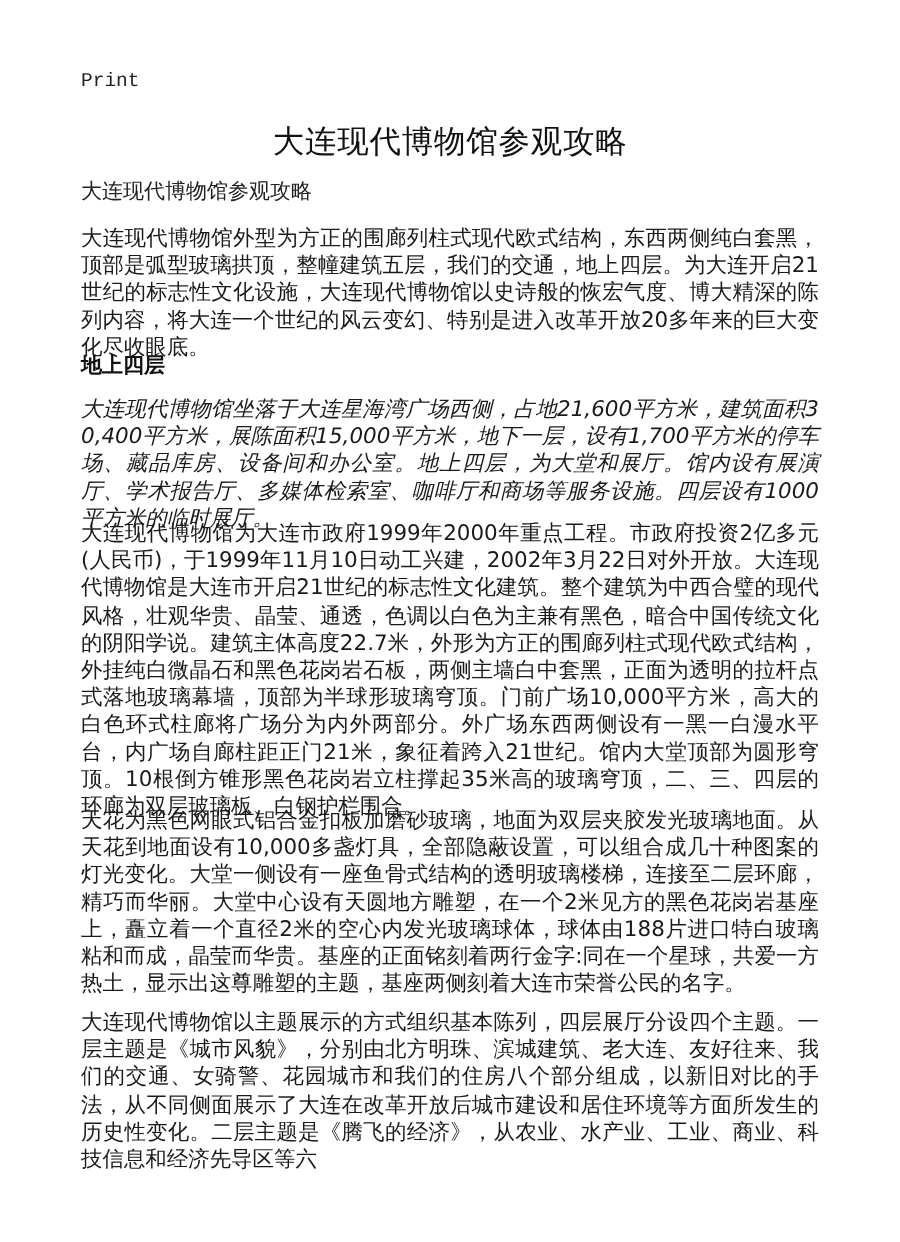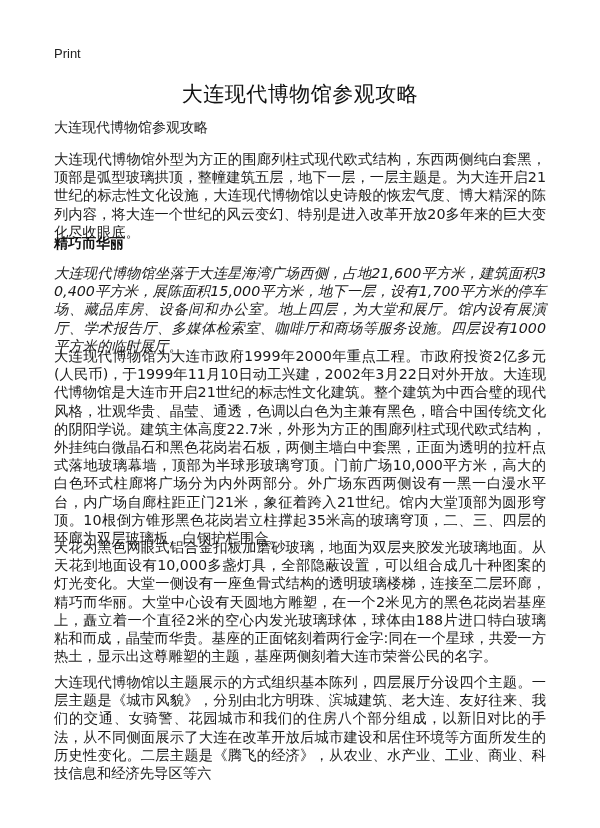--- a/index.html
+++ b/index.html
@@ -1,29 +1,29 @@
 <!DOCTYPE html>
 <html><head>
 <meta charset="utf-8">
 <style>
   html, body { margin:0; padding:0; background:#ffffff; }
   body { width:600px; height:828px; overflow:hidden; position:relative; color:#111; }
   .page { position:absolute; left:54px; top:0; width:492px; }
-  .print { position:absolute; top:46px; left:0; font-family:Liberation Sans, sans-serif; font-size:13px; color:#222; }
+  .print { position:absolute; top:46px; left:0; font-family:Liberation Mono, monospace; font-size:13px; color:#222; }
   .title { position:absolute; top:80px; left:0; width:492px; text-align:center; font-family:"DejaVu Sans", sans-serif; font-size:21px; color:#111; letter-spacing:0.5px; }
   .subtitle { position:absolute; top:119px; left:0; font-family:"DejaVu Sans", sans-serif; font-size:14px; color:#222; }
   .para { position:absolute; left:0; width:492px; font-family:"DejaVu Sans", sans-serif; font-size:14.3px; line-height:18.2px; color:#1a1a1a; text-align:justify; word-break:break-all; }
   .heading { position:absolute; left:0; font-family:"DejaVu Sans", sans-serif; font-weight:bold; font-size:14px; color:#111; }
 </style>
 </head>
 <body>
 
 <div class="page">
   <div class="print">Print</div>
   <div class="title">大连现代博物馆参观攻略</div>
   <div class="subtitle">大连现代博物馆参观攻略</div>
-  <div class="para" style="top:150px;">大连现代博物馆外型为方正的围廊列柱式现代欧式结构，东西两侧纯白套黑，顶部是弧型玻璃拱顶，整幢建筑五层，地下一层，一层主题是。为大连开启21世纪的标志性文化设施，大连现代博物馆以史诗般的恢宏气度、博大精深的陈列内容，将大连一个世纪的风云变幻、特别是进入改革开放20多年来的巨大变化尽收眼底。</div>
-  <div class="heading" style="top:235px;">精巧而华丽</div>
+  <div class="para" style="top:150px;">大连现代博物馆外型为方正的围廊列柱式现代欧式结构，东西两侧纯白套黑，顶部是弧型玻璃拱顶，整幢建筑五层，我们的交通，地上四层。为大连开启21世纪的标志性文化设施，大连现代博物馆以史诗般的恢宏气度、博大精深的陈列内容，将大连一个世纪的风云变幻、特别是进入改革开放20多年来的巨大变化尽收眼底。</div>
+  <div class="heading" style="top:235px;">地上四层</div>
   <div class="para" style="top:264px;font-style:italic;">大连现代博物馆坐落于大连星海湾广场西侧，占地21,600平方米，建筑面积30,400平方米，展陈面积15,000平方米，地下一层，设有1,700平方米的停车场、藏品库房、设备间和办公室。地上四层，为大堂和展厅。馆内设有展演厅、学术报告厅、多媒体检索室、咖啡厅和商场等服务设施。四层设有1000平方米的临时展厅。</div>
   <div class="para" style="top:347px;">大连现代博物馆为大连市政府1999年2000年重点工程。市政府投资2亿多元(人民币)，于1999年11月10日动工兴建，2002年3月22日对外开放。大连现代博物馆是大连市开启21世纪的标志性文化建筑。整个建筑为中西合璧的现代风格，壮观华贵、晶莹、通透，色调以白色为主兼有黑色，暗合中国传统文化的阴阳学说。建筑主体高度22.7米，外形为方正的围廊列柱式现代欧式结构，外挂纯白微晶石和黑色花岗岩石板，两侧主墙白中套黑，正面为透明的拉杆点式落地玻璃幕墙，顶部为半球形玻璃穹顶。门前广场10,000平方米，高大的白色环式柱廊将广场分为内外两部分。外广场东西两侧设有一黑一白漫水平台，内广场自廊柱距正门21米，象征着跨入21世纪。馆内大堂顶部为圆形穹顶。10根倒方锥形黑色花岗岩立柱撑起35米高的玻璃穹顶，二、三、四层的环廊为双层玻璃板、白钢护栏围合。</div>
   <div class="para" style="top:538px;">天花为黑色网眼式铝合金扣板加磨砂玻璃，地面为双层夹胶发光玻璃地面。从天花到地面设有10,000多盏灯具，全部隐蔽设置，可以组合成几十种图案的灯光变化。大堂一侧设有一座鱼骨式结构的透明玻璃楼梯，连接至二层环廊，精巧而华丽。大堂中心设有天圆地方雕塑，在一个2米见方的黑色花岗岩基座上，矗立着一个直径2米的空心内发光玻璃球体，球体由188片进口特白玻璃粘和而成，晶莹而华贵。基座的正面铭刻着两行金字:同在一个星球，共爱一方热土，显示出这尊雕塑的主题，基座两侧刻着大连市荣誉公民的名字。</div>
   <div class="para" style="top:673px;font-family:Liberation Serif, serif;">大连现代博物馆以主题展示的方式组织基本陈列，四层展厅分设四个主题。一层主题是《城市风貌》，分别由北方明珠、滨城建筑、老大连、友好往来、我们的交通、女骑警、花园城市和我们的住房八个部分组成，以新旧对比的手法，从不同侧面展示了大连在改革开放后城市建设和居住环境等方面所发生的历史性变化。二层主题是《腾飞的经济》，从农业、水产业、工业、商业、科技信息和经济先导区等六</div>
 </div>
 
 </body></html>

